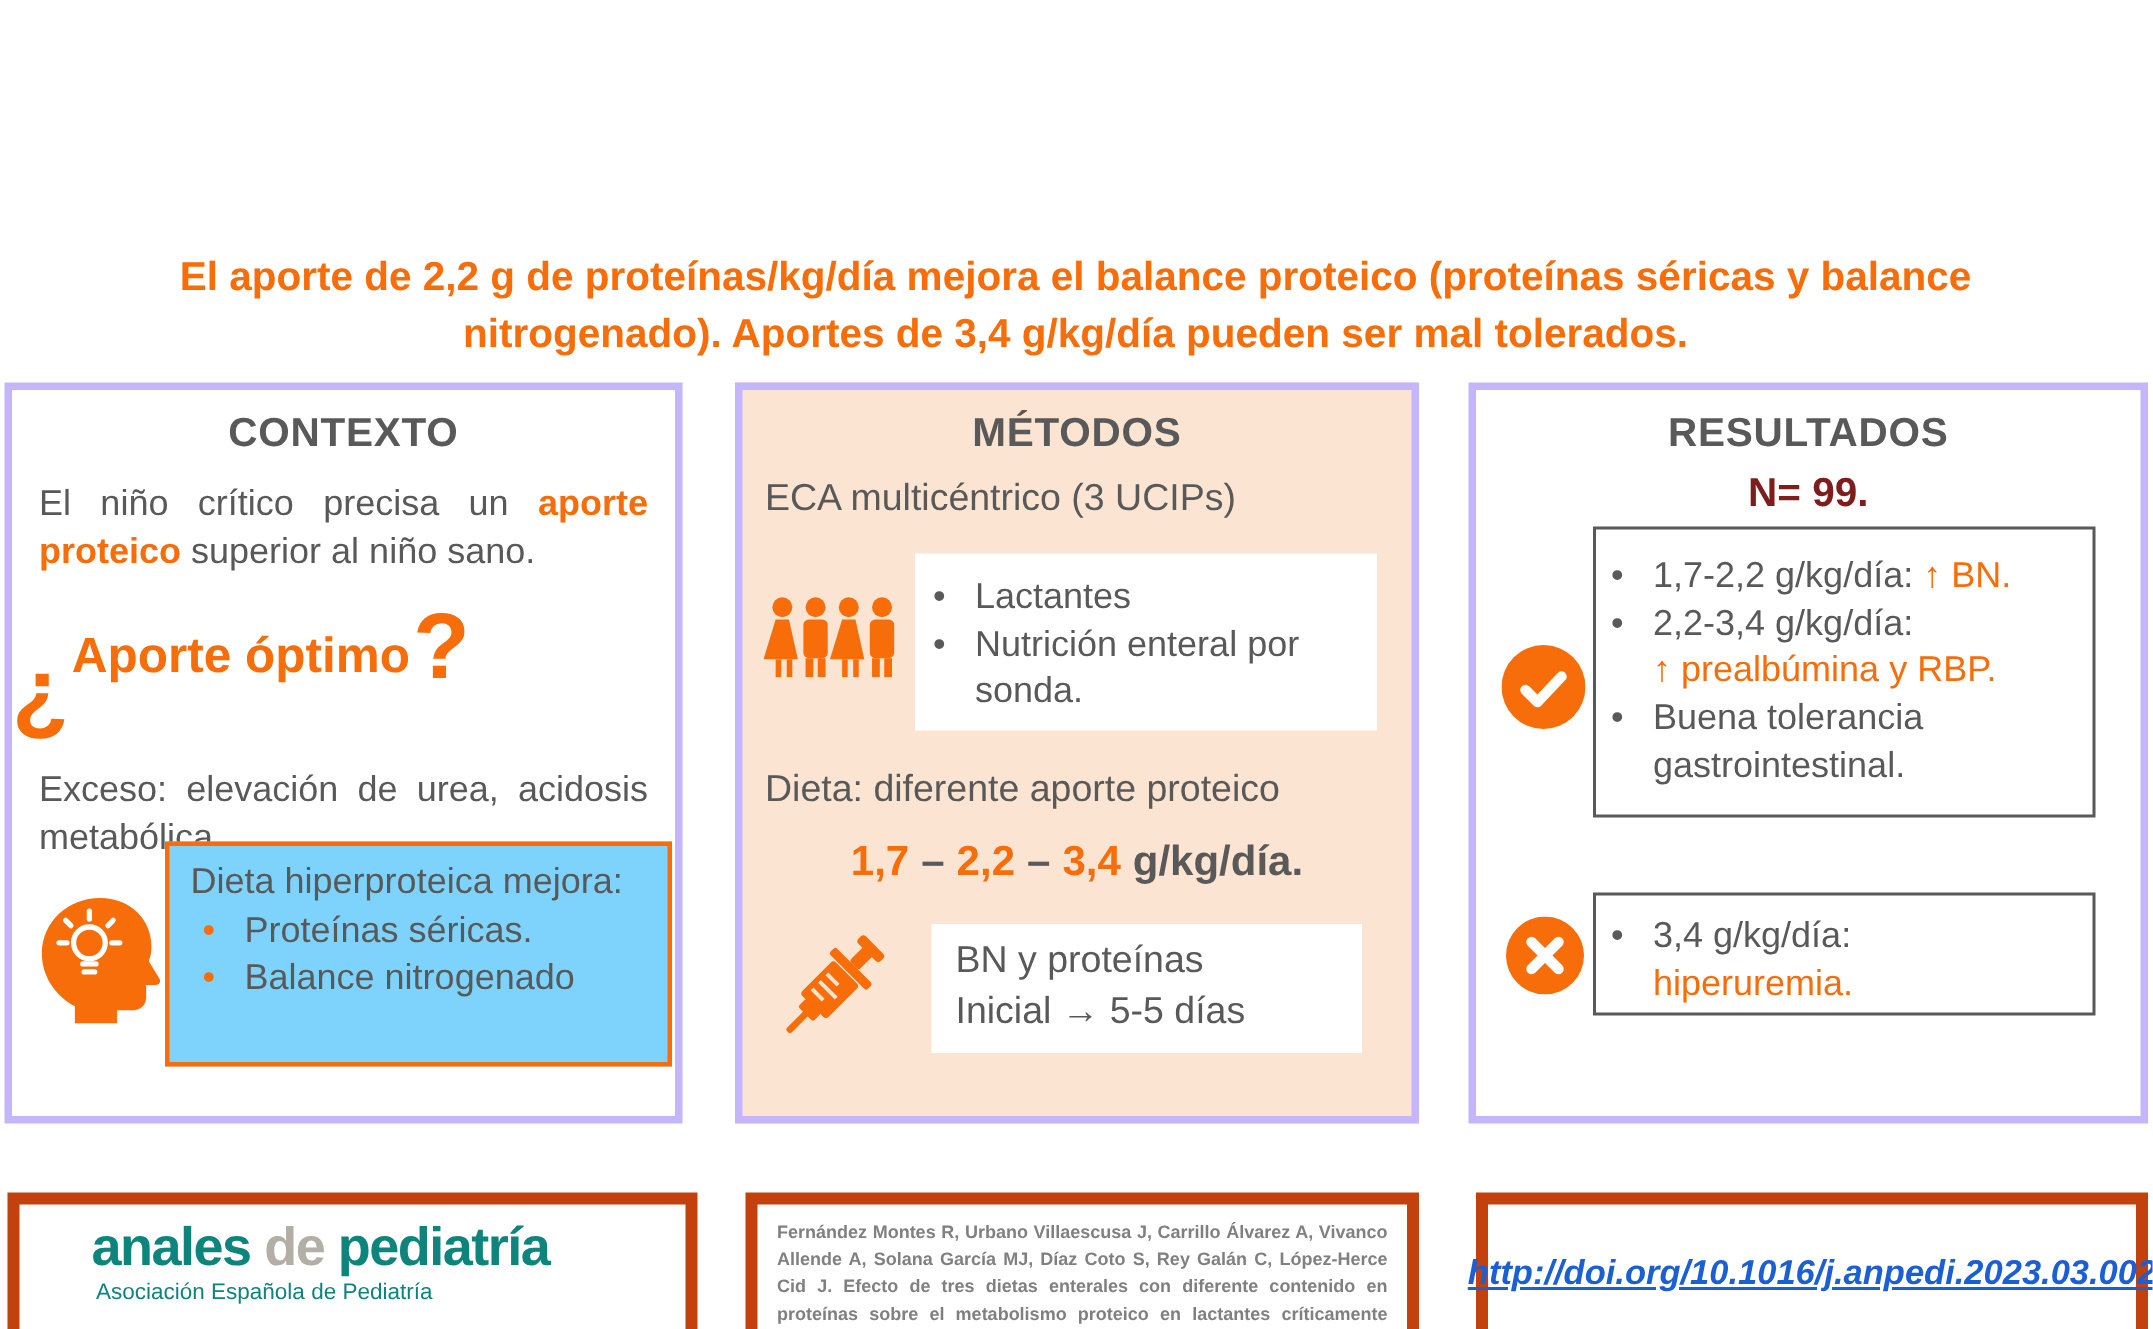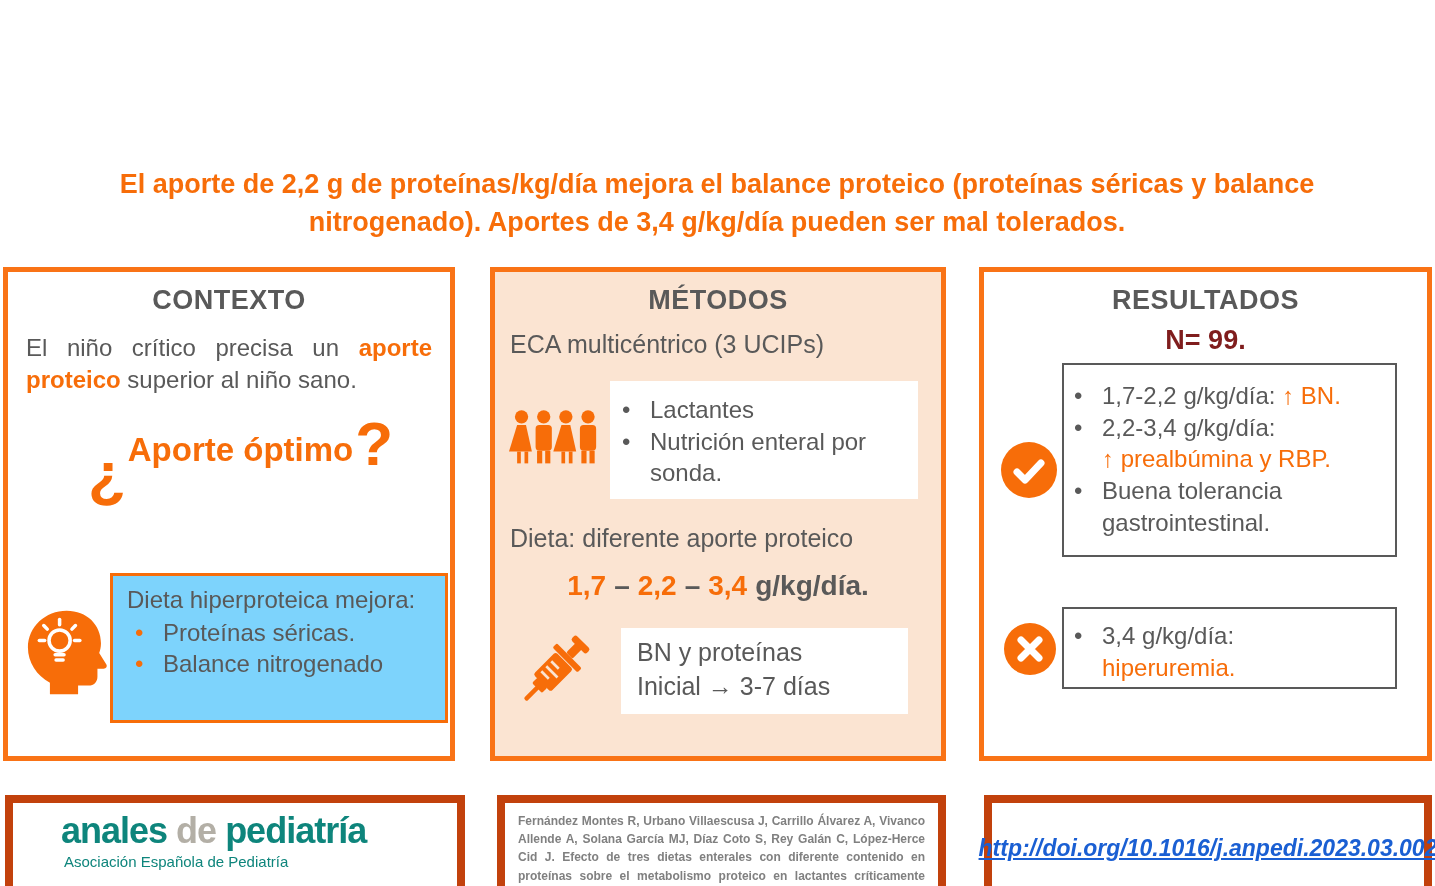--- a/index.html
+++ b/index.html
@@ -8,29 +8,29 @@
     position:relative;width:1435px;height:886px;background:#fff;
     font-family:"Liberation Sans","DejaVu Sans",sans-serif;color:#595959;
   }
   
   .title-box{position:absolute;left:5px;top:5px;width:1425px;height:147px;
     border:5px solid #F76D09;background:#fff;display:flex;align-items:center;justify-content:center;}
   .title-text{font-size:29px;font-weight:bold;color:#595959;text-align:center;line-height:1.3;max-width:1280px;}
   .subtitle{position:absolute;left:47px;top:166px;width:1340px;text-align:center;
     font-size:27px;font-weight:bold;color:#F76D09;line-height:1.4;}
   
-  .col{position:absolute;top:267px;height:494px;border:5px solid #f97316;background:#fff;}
+  .col{position:absolute;top:255px;height:494px;border:5px solid #c4b5fd;background:#fff;}
   .col-left{left:3px;width:452px;}
   .col-mid{left:490px;width:456px;background:#FBE4D2;}
   .col-right{left:979px;width:453px;}
   .col-header{margin-top:13px;text-align:center;font-size:27px;font-weight:bold;color:#595959;letter-spacing:0.5px;}
   .para{margin:16px 18px 0;font-size:24px;color:#595959;text-align:justify;line-height:1.35;}
   .orange-bold{color:#F76D09;font-weight:bold;}
   
-  .q-row{margin-top:18px;height:92px;text-align:center;white-space:nowrap;padding-left:23px;}
+  .q-row{margin-top:18px;height:92px;text-align:left;white-space:nowrap;}
   .q-mark{display:inline-block;font-size:62px;font-weight:bold;color:#F76D09;line-height:1;}
   .q-open{transform:translateY(28px);}
   .q-close{transform:translateY(-2px);}
   .q-text{display:inline-block;font-size:33px;font-weight:bold;color:#F76D09;transform:translateY(-6px);margin:0 2px;}
   .head-icon{position:absolute;left:12px;top:336px;width:88px;height:88px;}
   .ctx-box{position:absolute;left:102px;top:301px;width:338px;height:150px;background:#7dd3fc;
     border:3px solid #F76D09;padding:8px 14px;font-size:24px;line-height:1.3;}
   ul.blist{list-style:none;margin:2px 0 0;padding:0;}
   ul.blist li{position:relative;padding-left:36px;}
   ul.blist li::before{content:"\2022";position:absolute;left:8px;color:#595959;}
@@ -75,20 +75,21 @@
 <div class="canvas">
 
   <div class="subtitle">El aporte de 2,2 g de proteínas/kg/día mejora el balance proteico (proteínas séricas y balance nitrogenado). Aportes de 3,4 g/kg/día pueden ser mal tolerados.</div>
 
   <div class="col col-left">
     <div class="col-header">CONTEXTO</div>
     <div class="para"><span>El niño crítico precisa un </span><span class="orange-bold">aporte proteico</span><span> superior al niño sano.</span></div>
     <div class="q-row">
       <span class="q-mark q-open">¿</span><span class="q-text">Aporte óptimo</span><span class="q-mark q-close">?</span>
     </div>
+    <div class="para">Exceso: elevación de urea, acidosis metabólica.</div>
 
     <span class="head-icon">
       <svg viewBox="0 0 100 100" width="100%" height="100%">
         <path fill="#F76D09" d="M34 98 V85 C19 77 9 62 9 45 C9 21 29 3 53 3 C76 3 92 19 92 40 C92 45 91 48 90 51 L98 64 C99.5 66.5 98 69 95 69 H88 V78 C88 84 84 88 78 88 H66 V98 Z"></path>
         <g stroke="#ffffff" fill="none" stroke-width="4" stroke-linecap="round">
           <circle cx="45" cy="37" r="12"></circle>
           <line x1="40" y1="53" x2="50" y2="53"></line>
           <line x1="41" y1="59" x2="49" y2="59"></line>
           <line x1="45" y1="19" x2="45" y2="13"></line>
           <line x1="31" y1="24" x2="27" y2="20"></line>
@@ -157,21 +158,21 @@
           <g stroke="#FBE4D2" stroke-width="3">
             <line x1="38" y1="40" x2="38" y2="52"></line>
             <line x1="46" y1="40" x2="46" y2="58"></line>
             <line x1="54" y1="40" x2="54" y2="52"></line>
           </g>
         </g>
       </svg>
     </span>
     <div class="met-box2">
       <div>BN y proteínas</div>
-      <div>Inicial → 3-7 días</div>
+      <div>Inicial → 5-5 días</div>
     </div>
   </div>
 
   <div class="col col-right">
     <div class="col-header">RESULTADOS</div>
     <div class="res-n">N= 99.</div>
 
     <span class="check-icon">
       <svg viewBox="0 0 56 56" width="100%" height="100%">
         <circle cx="28" cy="28" r="28" fill="#F76D09"></circle>

